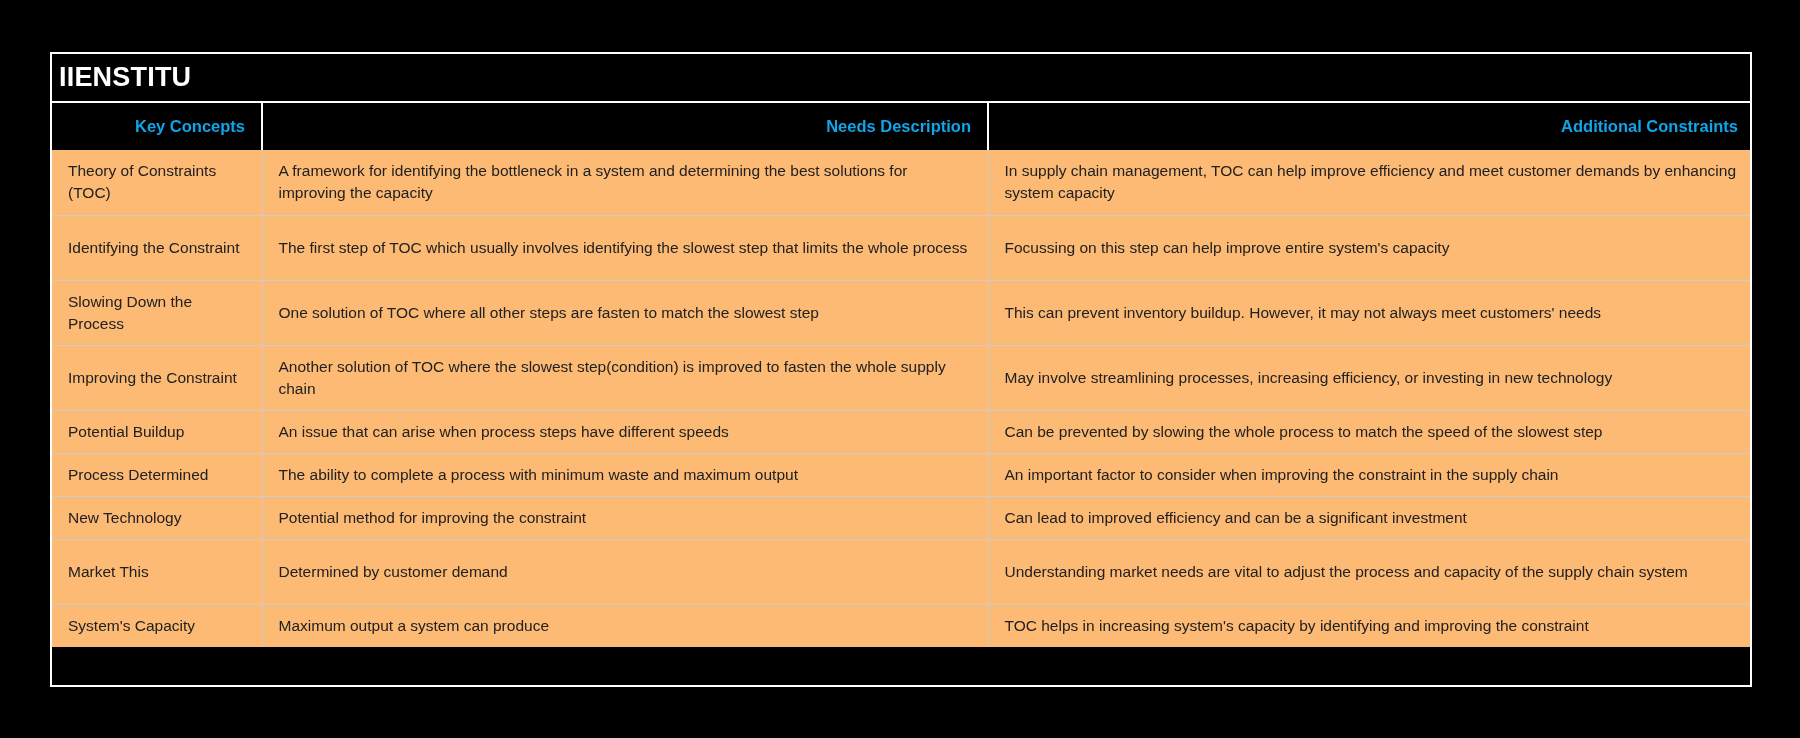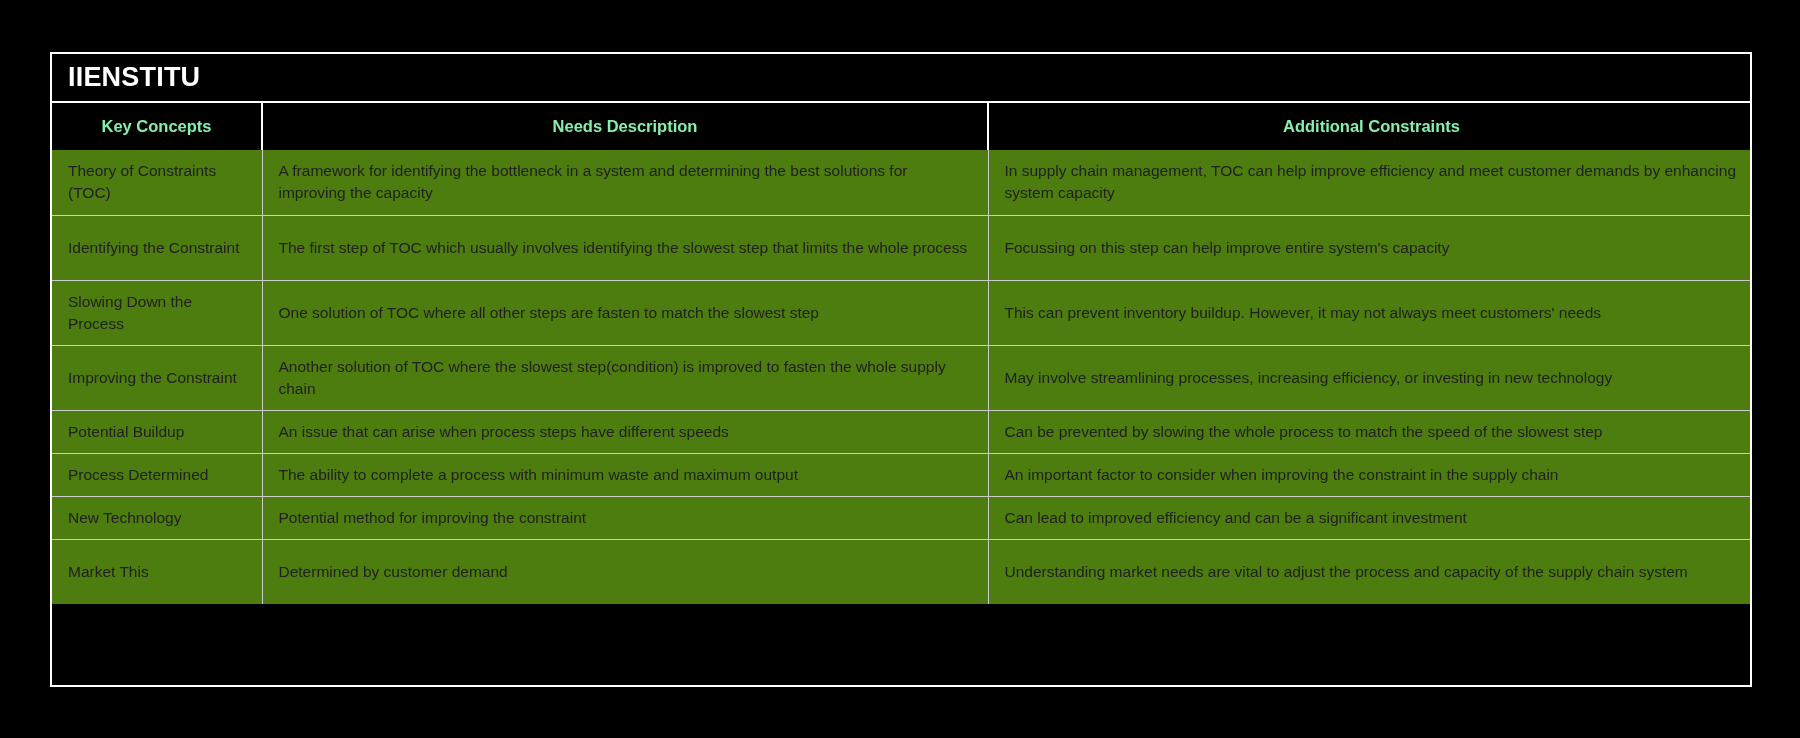--- a/index.html
+++ b/index.html
@@ -19,46 +19,46 @@
     border: 2px solid #ffffff;
     background: #000000;
     overflow: hidden;
   }
   .title-bar {
     height: 49px;
     background: #000000;
     border-bottom: 2px solid #ffffff;
     display: flex;
     align-items: center;
-    padding-left: 16px;
+    padding-left: 7px;
   }
   .title-bar .brand {
     color: #ffffff;
     font-size: 27px;
     font-weight: 700;
     letter-spacing: 0.2px;
   }
   table.concepts {
     width: 100%;
     border-collapse: collapse;
     table-layout: fixed;
   }
   thead tr { height: 47px; }
   thead th {
     background: #000000;
-    color: #86efac;
+    color: #0ea5e9;
     font-size: 16.5px;
     font-weight: 700;
-    text-align: center;
+    text-align: right;
     padding: 0 16px;
     vertical-align: middle;
   }
   thead th + th { border-left: 2px solid #ffffff; }
   tbody td {
-    background: #4d7c0f;
+    background: #fdba74;
     color: #212121;
     font-size: 15.5px;
     line-height: 22px;
     padding: 10px 16px;
     vertical-align: middle;
     word-wrap: break-word;
   }
   tbody td + td { border-left: 1px solid #cccccc; }
   tbody tr + tr td { border-top: 1px solid #cccccc; }
   tbody tr { height: 43px; }
@@ -122,15 +122,20 @@
       <tr>
         <td>New Technology</td>
         <td>Potential method for improving the constraint</td>
         <td>Can lead to improved efficiency and can be a significant investment</td>
       </tr>
       <tr class="tall">
         <td>Market This</td>
         <td>Determined by customer demand</td>
         <td>Understanding market needs are vital to adjust the process and capacity of the supply chain system</td>
       </tr>
+      <tr class="last">
+        <td>System's Capacity</td>
+        <td>Maximum output a system can produce</td>
+        <td>TOC helps in increasing system's capacity by identifying and improving the constraint</td>
+      </tr>
     </tbody>
   </table>
 </div>
 
 </body></html>

